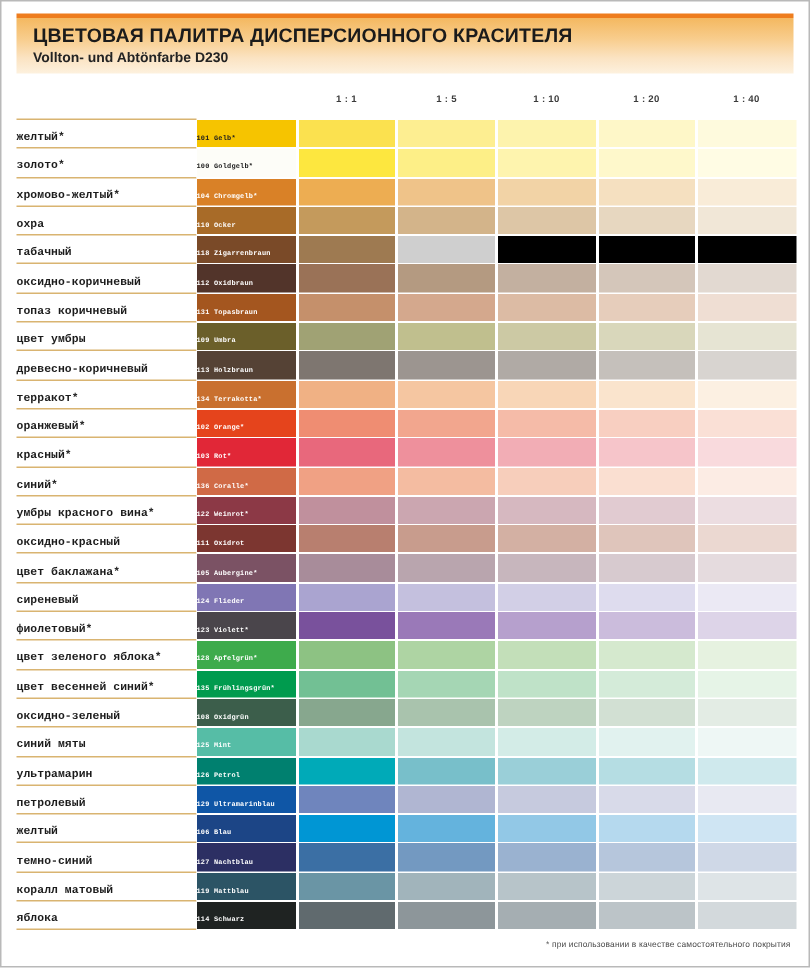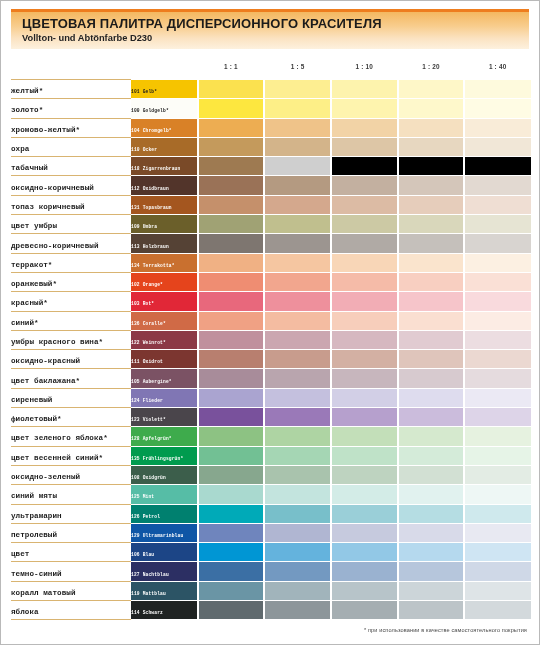--- a/index.html
+++ b/index.html
@@ -369,21 +369,21 @@
         <tr>
           <td class="name-cell"><span class="name-text">петролевый</span></td>
           <td class="swatch base" style="width: 66.6667px; background: rgb(15, 86, 166);"><span class="code-text" style="color: rgb(255, 255, 255);">129 Ultramarinblau</span></td>
           <td class="swatch" style="width: 66.6667px; background: rgb(111, 133, 189);"></td>
           <td class="swatch" style="width: 66.6667px; background: rgb(176, 182, 210);"></td>
           <td class="swatch" style="width: 66.6667px; background: rgb(198, 202, 222);"></td>
           <td class="swatch" style="width: 66.6667px; background: rgb(216, 218, 233);"></td>
           <td class="swatch last" style="width: 66.6667px; background: rgb(232, 233, 242);"></td>
         </tr>
         <tr>
-          <td class="name-cell"><span class="name-text">цвет</span></td>
+          <td class="name-cell"><span class="name-text">желтый</span></td>
           <td class="swatch base" style="width: 66.6667px; background: rgb(28, 69, 134);"><span class="code-text" style="color: rgb(255, 255, 255);">106 Blau</span></td>
           <td class="swatch" style="width: 66.6667px; background: rgb(0, 150, 212);"></td>
           <td class="swatch" style="width: 66.6667px; background: rgb(100, 179, 221);"></td>
           <td class="swatch" style="width: 66.6667px; background: rgb(146, 200, 230);"></td>
           <td class="swatch" style="width: 66.6667px; background: rgb(181, 217, 238);"></td>
           <td class="swatch last" style="width: 66.6667px; background: rgb(207, 229, 243);"></td>
         </tr>
         <tr>
           <td class="name-cell"><span class="name-text">темно-синий</span></td>
           <td class="swatch base" style="width: 66.6667px; background: rgb(44, 47, 99);"><span class="code-text" style="color: rgb(255, 255, 255);">127 Nachtblau</span></td>

